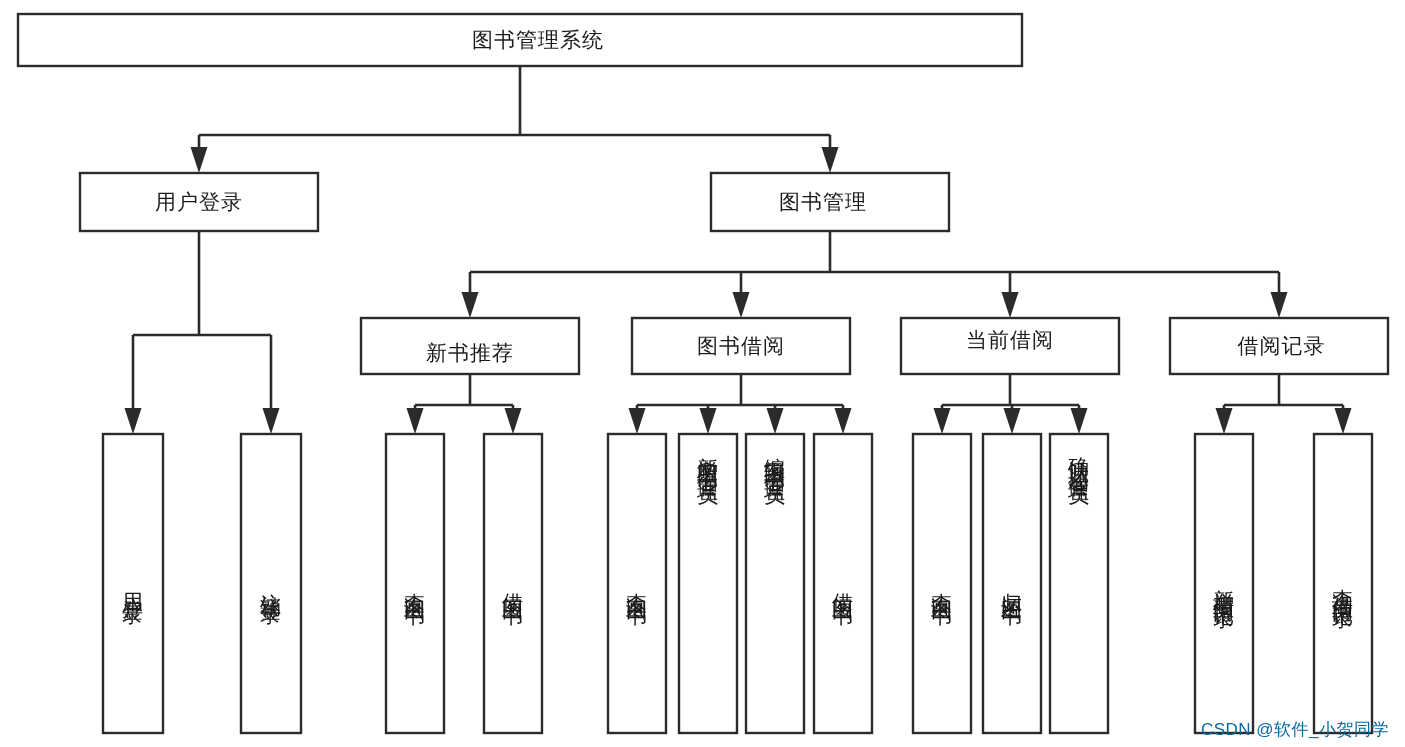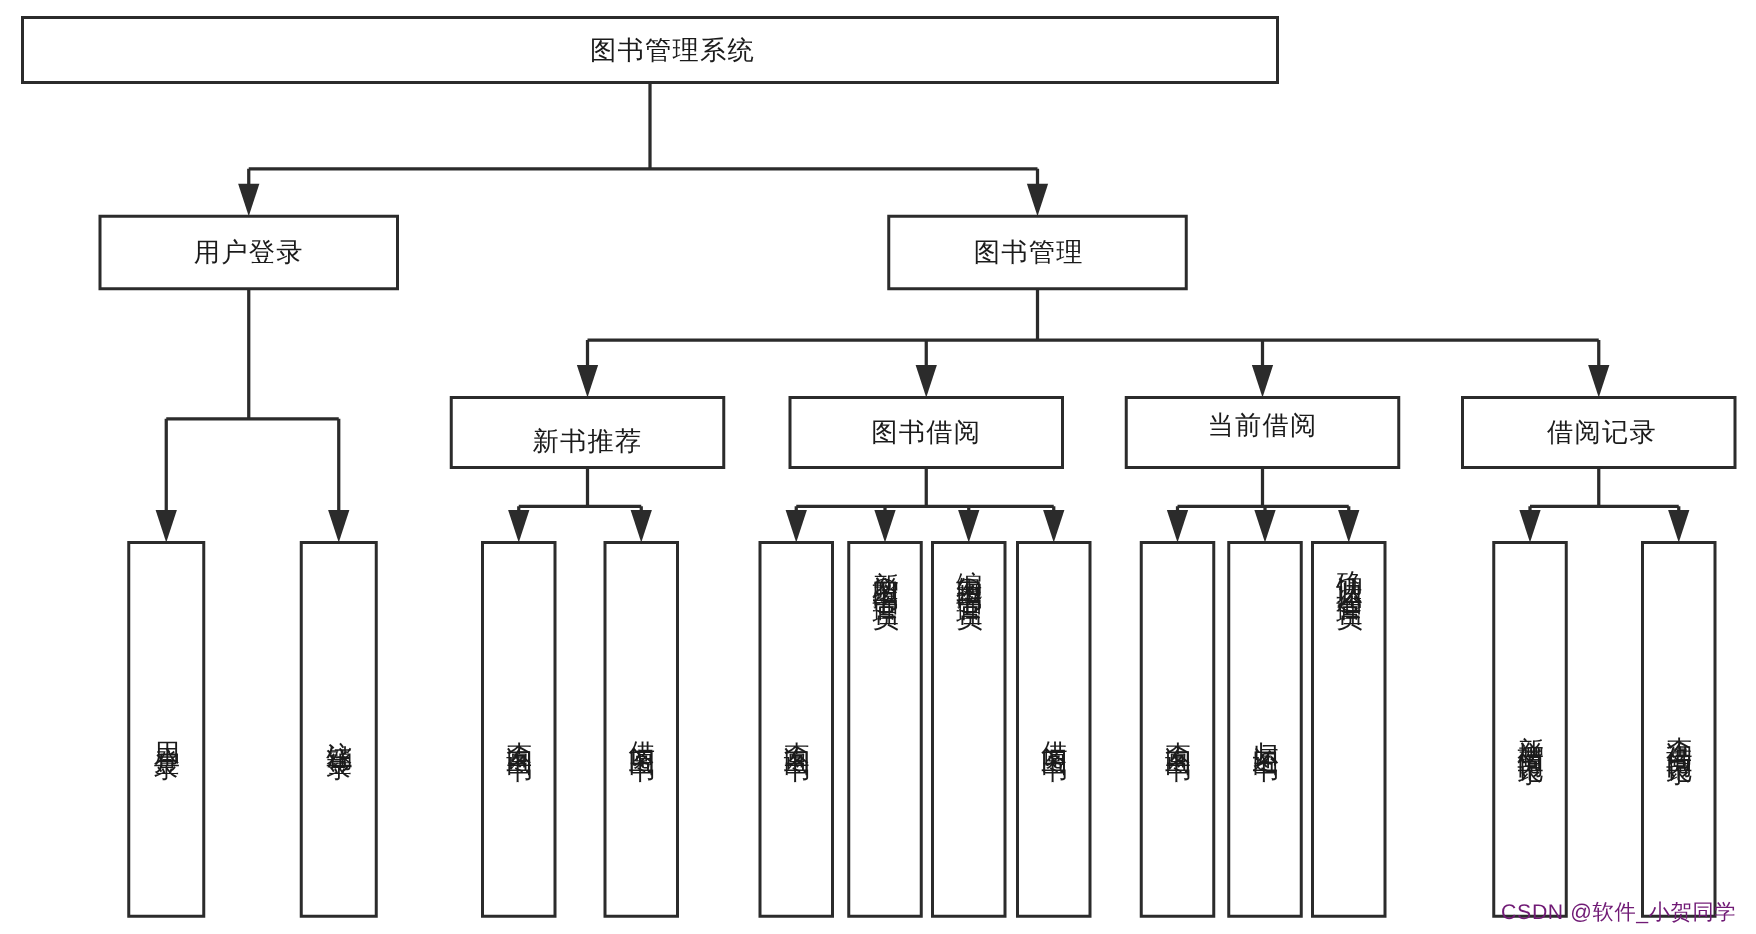--- a/index.html
+++ b/index.html
@@ -65,21 +65,21 @@
     color: #1b1b1b;
     letter-spacing: 1px;
     pointer-events: none;
   }
   .watermark {
     position: absolute;
     right: 16px;
     bottom: 6px;
     font-family: "Liberation Sans", "DejaVu Sans", sans-serif;
     font-size: 17px;
-    color: #701a75;
+    color: #0369a1;
     letter-spacing: 0.5px;
     user-select: none;
   }
 </style>
 </head>
 <body>
 
 <div id="diagram-root">
   <svg id="tree-svg" viewBox="0 0 1405 747" xmlns="http://www.w3.org/2000/svg">
     <g id="connectors-layer">

